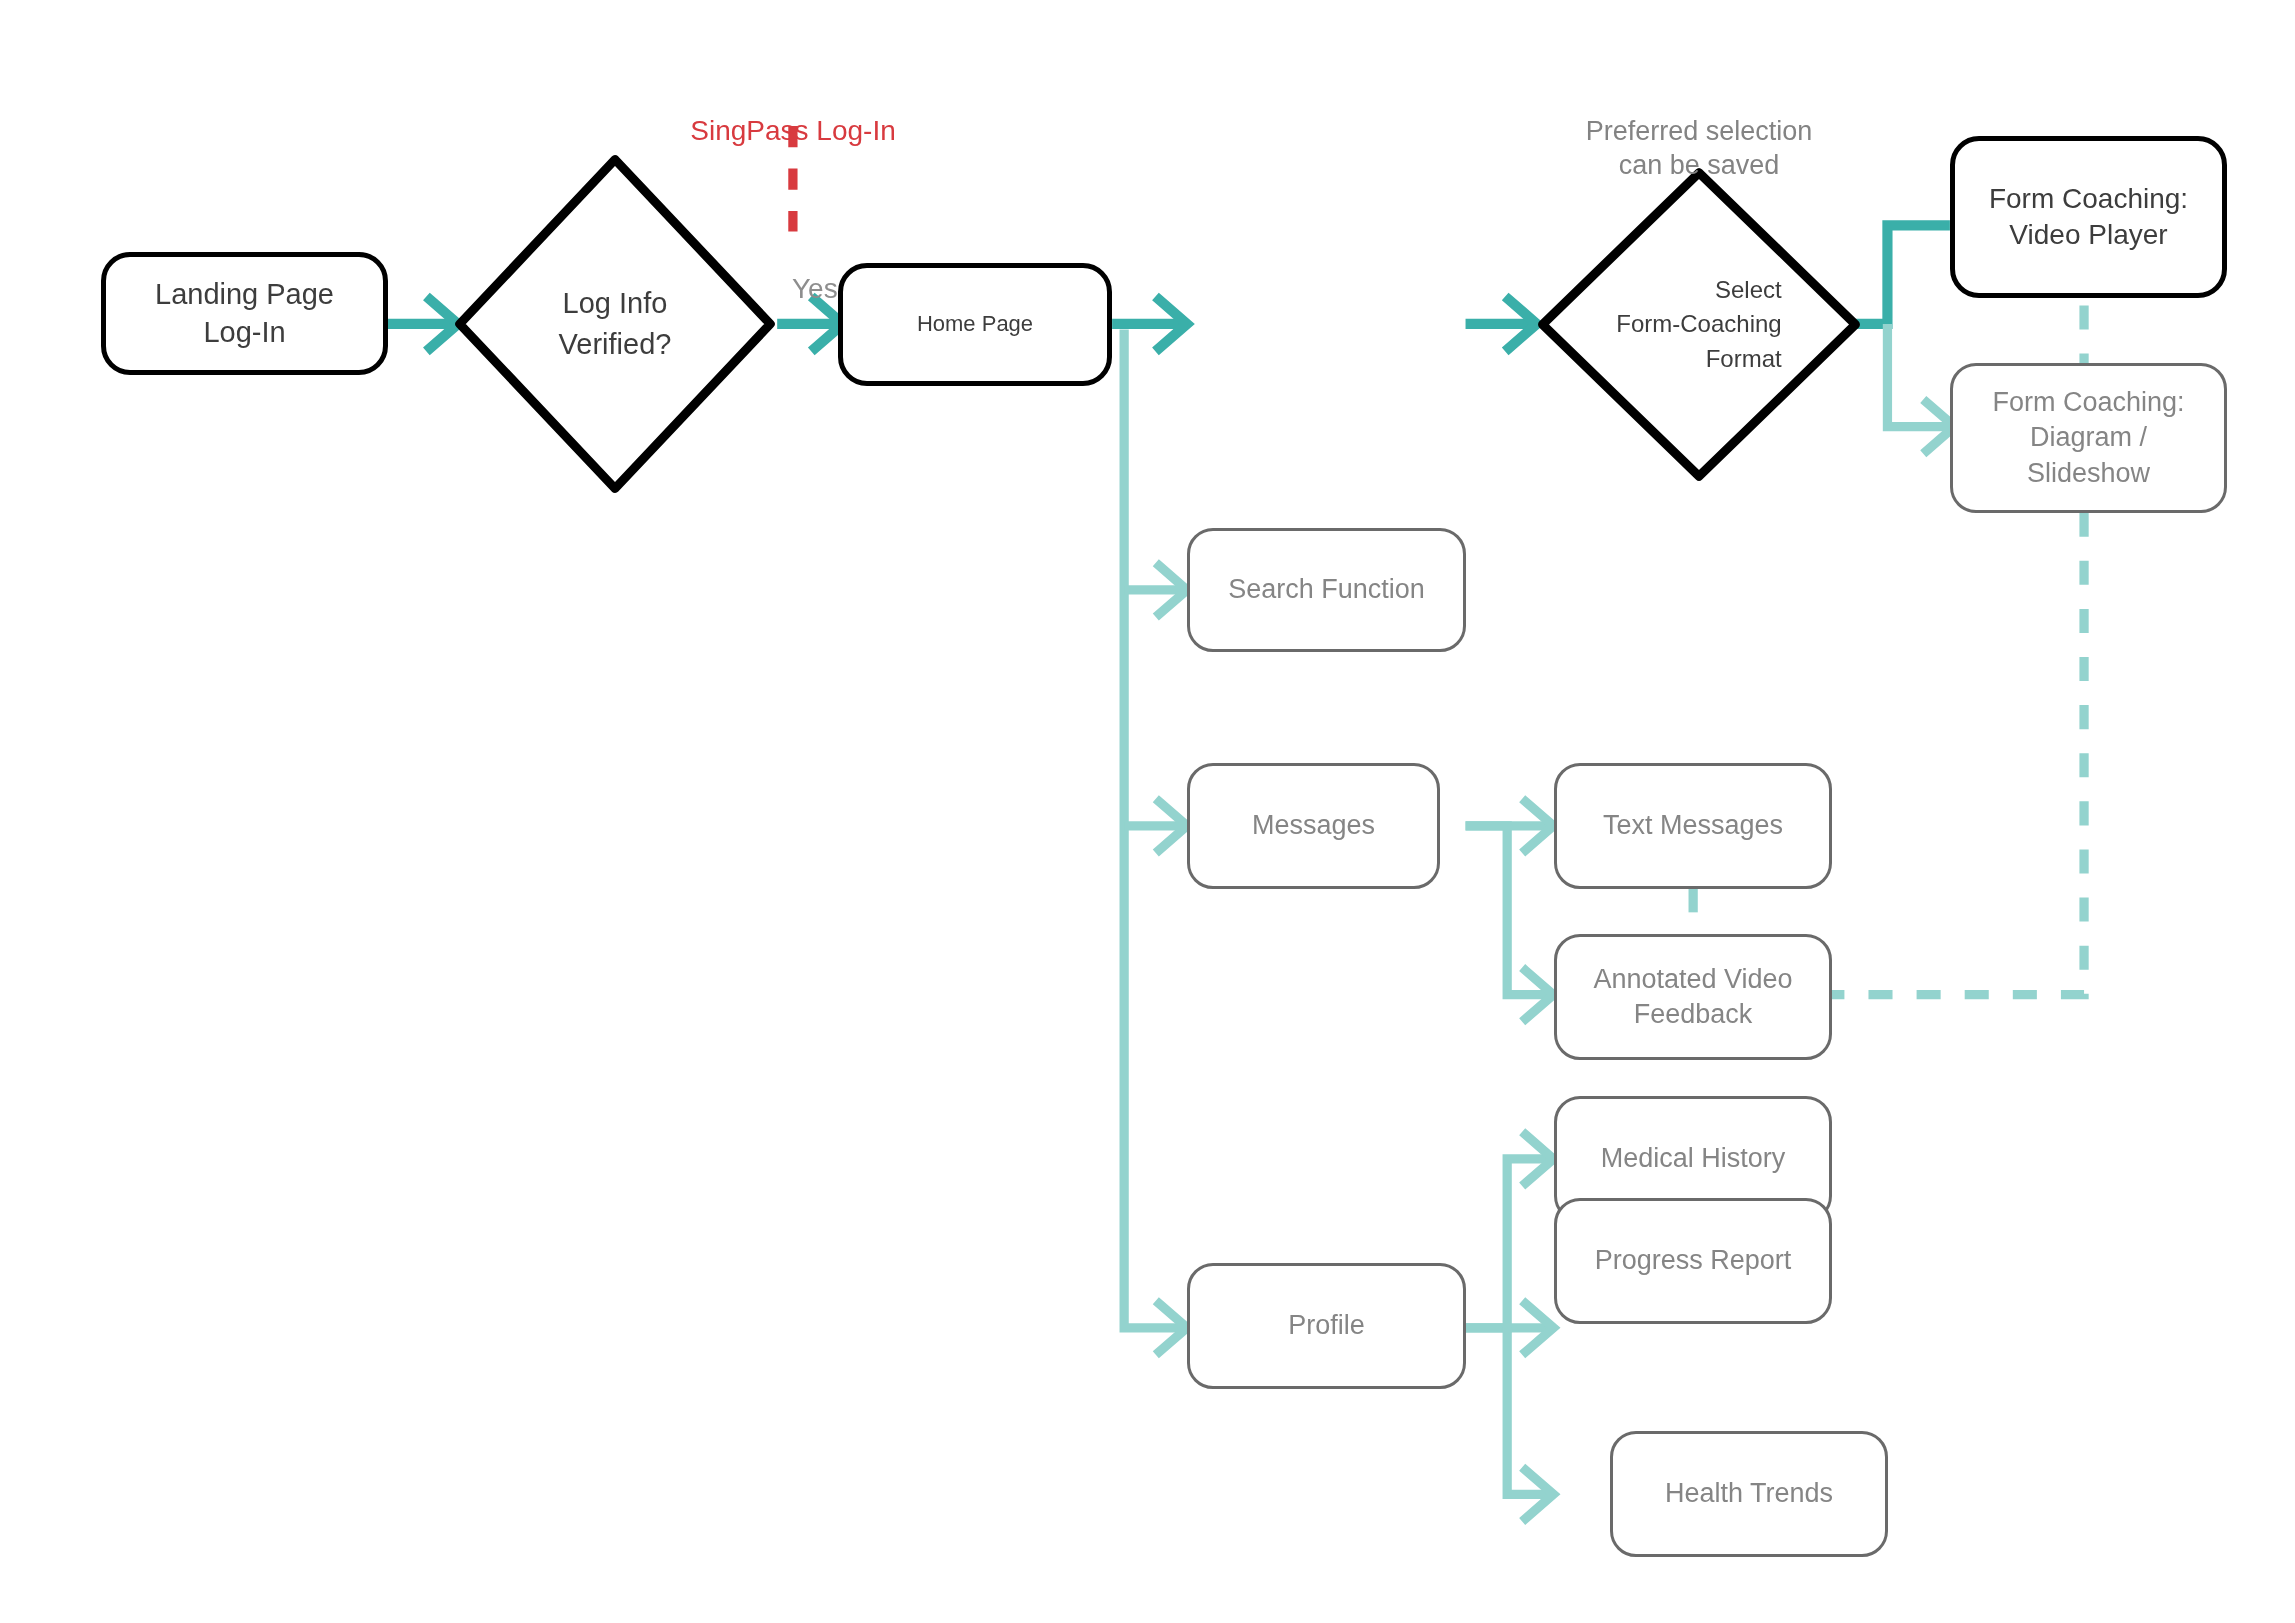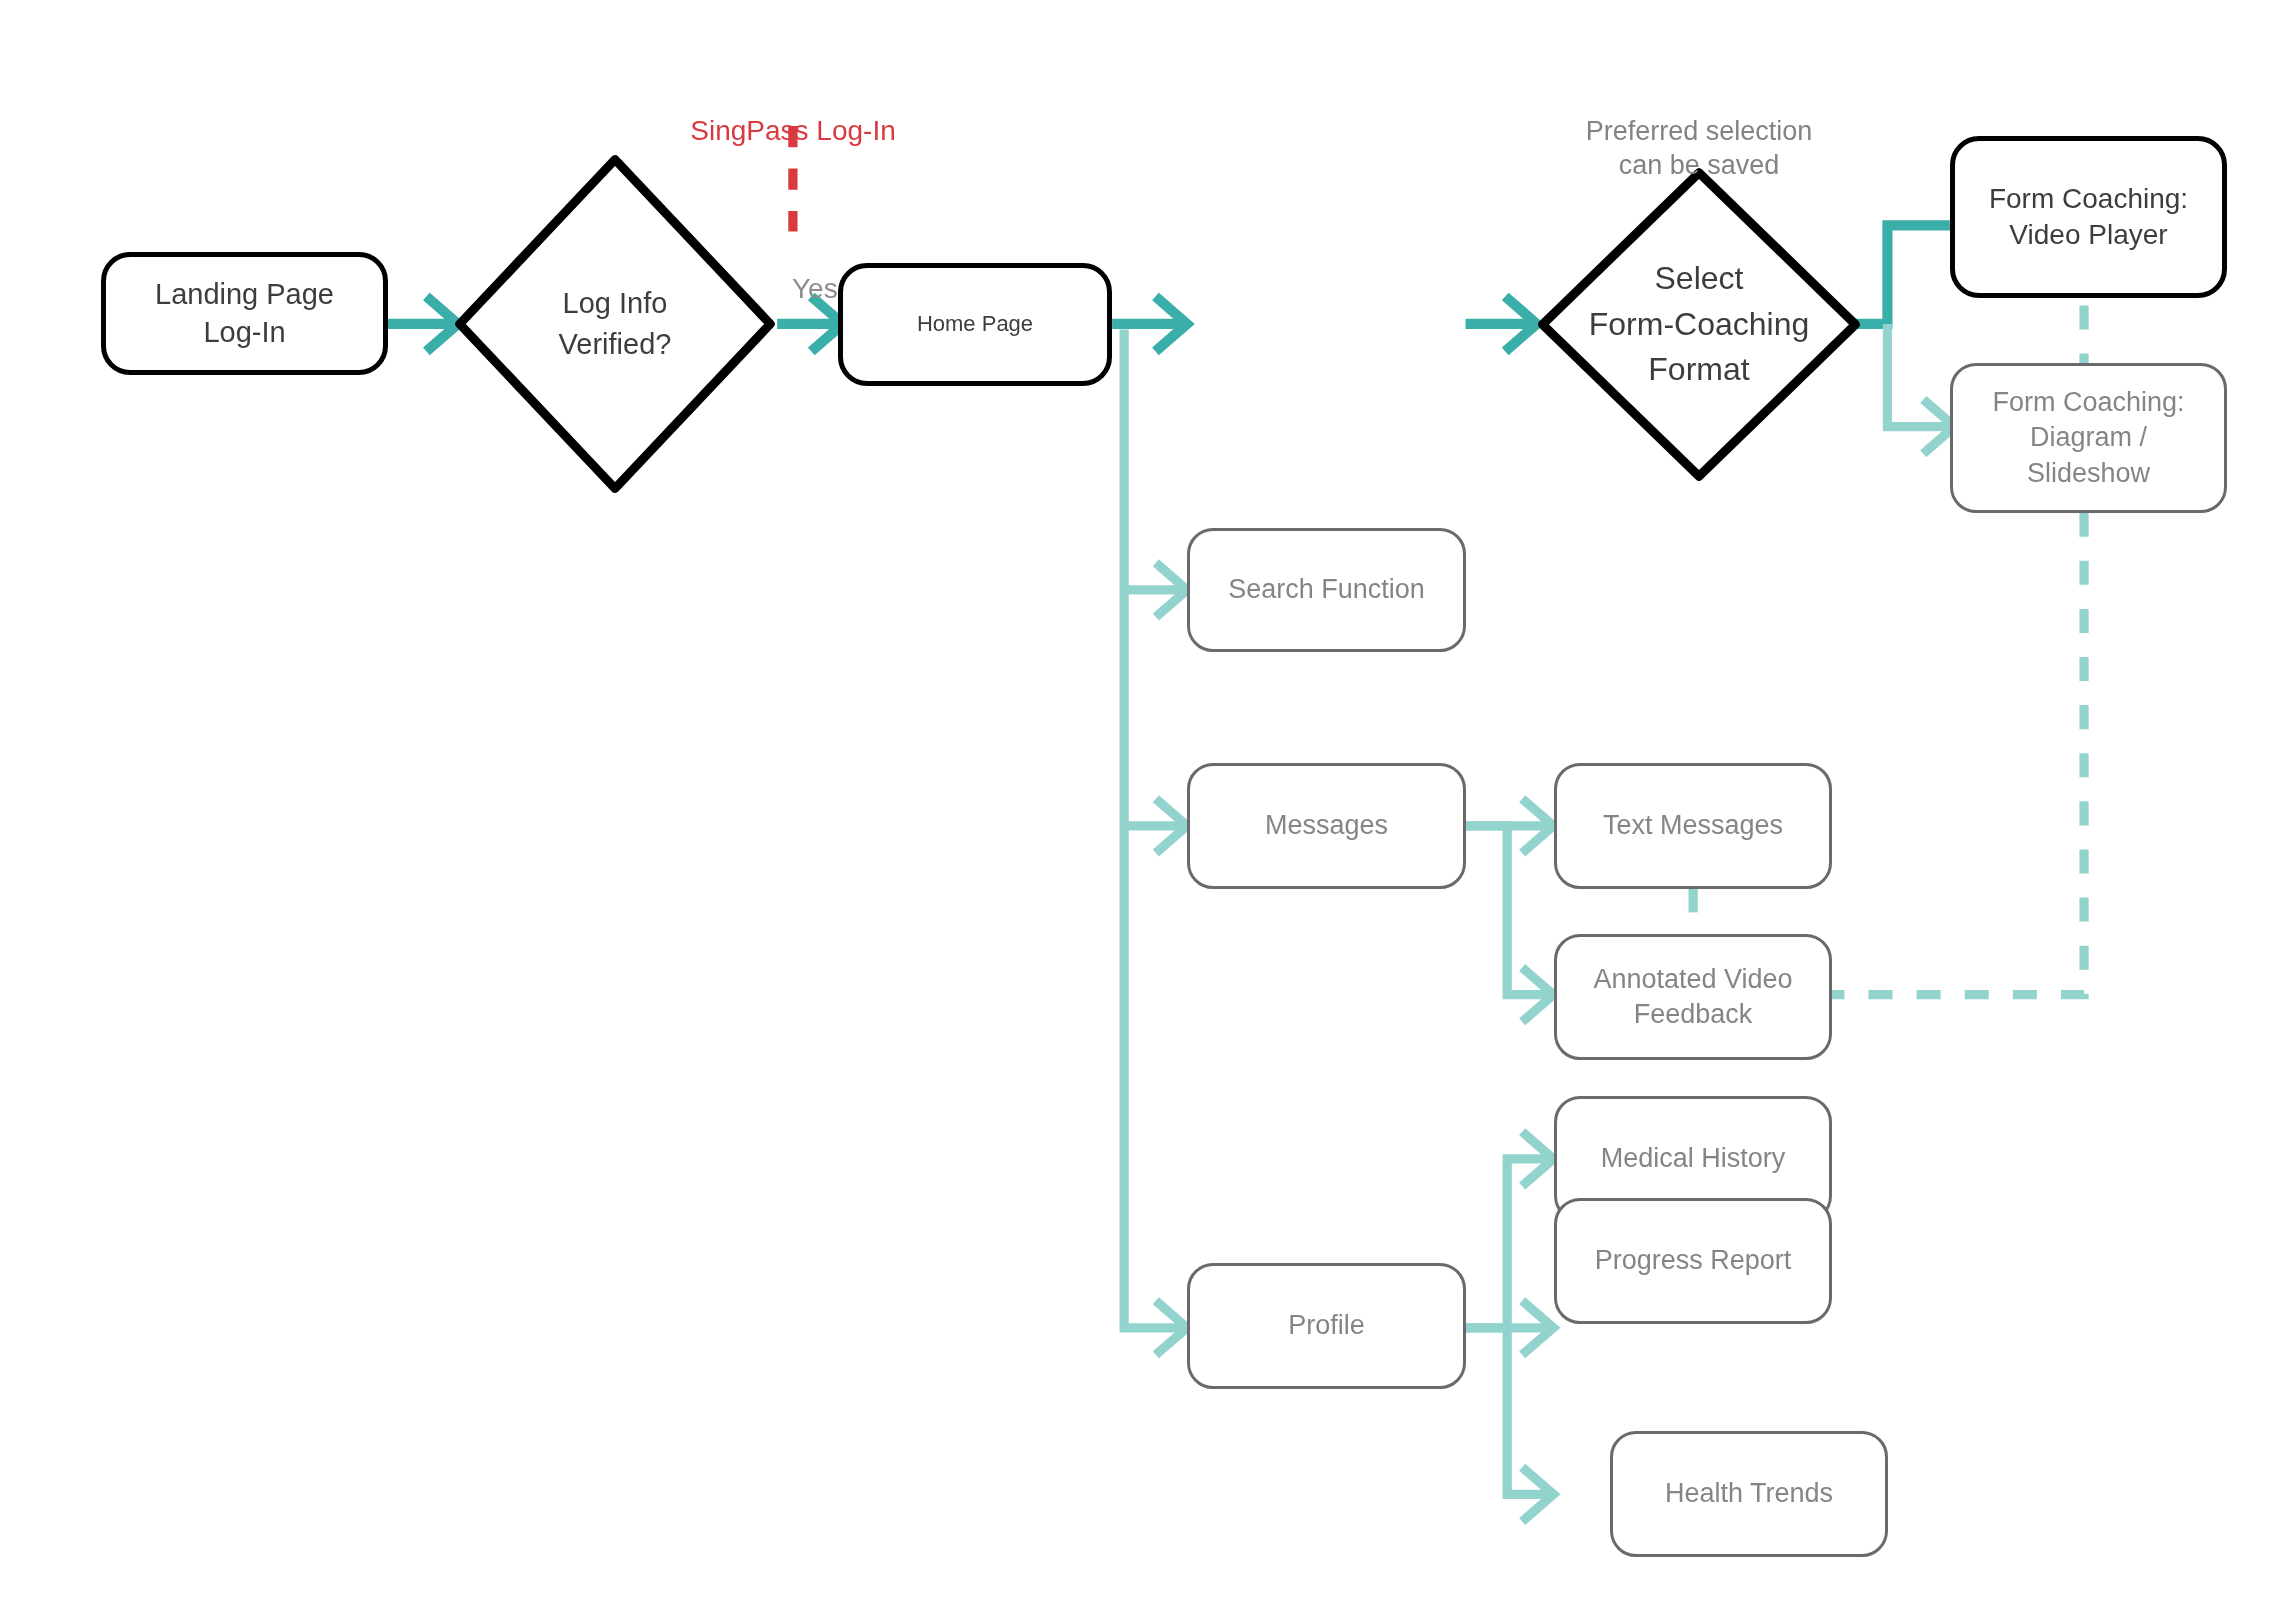--- a/index.html
+++ b/index.html
@@ -96,41 +96,41 @@
 
   <div class="node box-active" style="left:838px;top:263px;width:274px;height:123px;">
     <span class="txt" style="font-size:22px;">Home Page</span>
   </div>
 
 
   <div class="diamond" style="left:1537px;top:167px;width:324px;height:315px;">
     <svg width="324" height="315" viewBox="0 0 700 680">
       <path d="M350 12 L688 340 L350 668 L12 340 Z" fill="#ffffff" stroke="#000000" stroke-width="9" stroke-linejoin="round" vector-effect="non-scaling-stroke"></path>
     </svg>
-    <span class="dtxt" style="font-size:32px;">Select
+    <span class="dtxt" style="font-size:24px;text-align:right;">Select
 Form-Coaching
 Format</span>
   </div>
 
   <div class="node box-active" style="left:1950px;top:136px;width:277px;height:162px;">
     <span class="txt" style="font-size:28px;">Form Coaching:
 Video Player</span>
   </div>
 
   <div class="node box-muted" style="left:1950px;top:363px;width:277px;height:150px;">
     <span class="txt" style="font-size:27px;">Form Coaching:
 Diagram /
 Slideshow</span>
   </div>
 
   <div class="node box-muted" style="left:1187px;top:528px;width:279px;height:124px;">
     <span class="txt" style="font-size:27px;">Search Function</span>
   </div>
 
-  <div class="node box-muted" style="left:1187px;top:763px;width:279px;height:126px;">
+  <div class="node box-muted" style="left:1187px;top:763px;width:253px;height:126px;">
     <span class="txt" style="font-size:27px;">Messages</span>
   </div>
 
   <div class="node box-muted" style="left:1554px;top:763px;width:278px;height:126px;">
     <span class="txt" style="font-size:27px;">Text Messages</span>
   </div>
 
   <div class="node box-muted" style="left:1554px;top:934px;width:278px;height:126px;">
     <span class="txt" style="font-size:27px;">Annotated Video
 Feedback</span>

